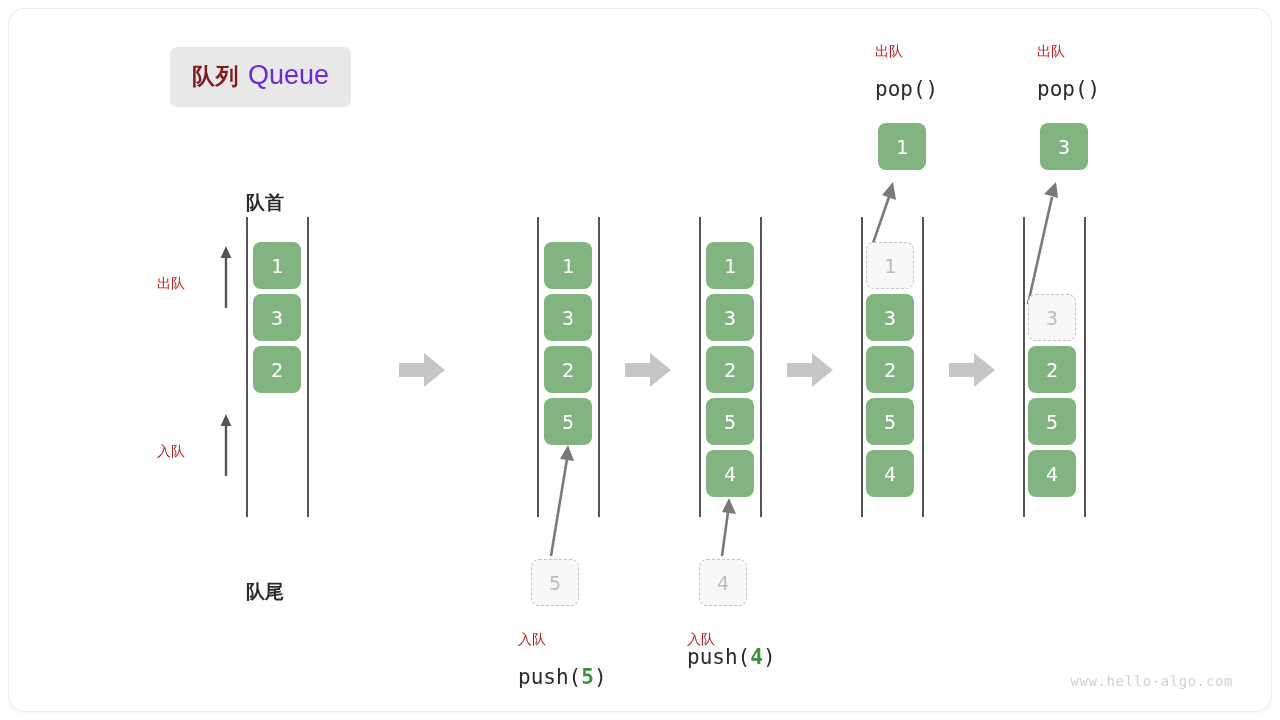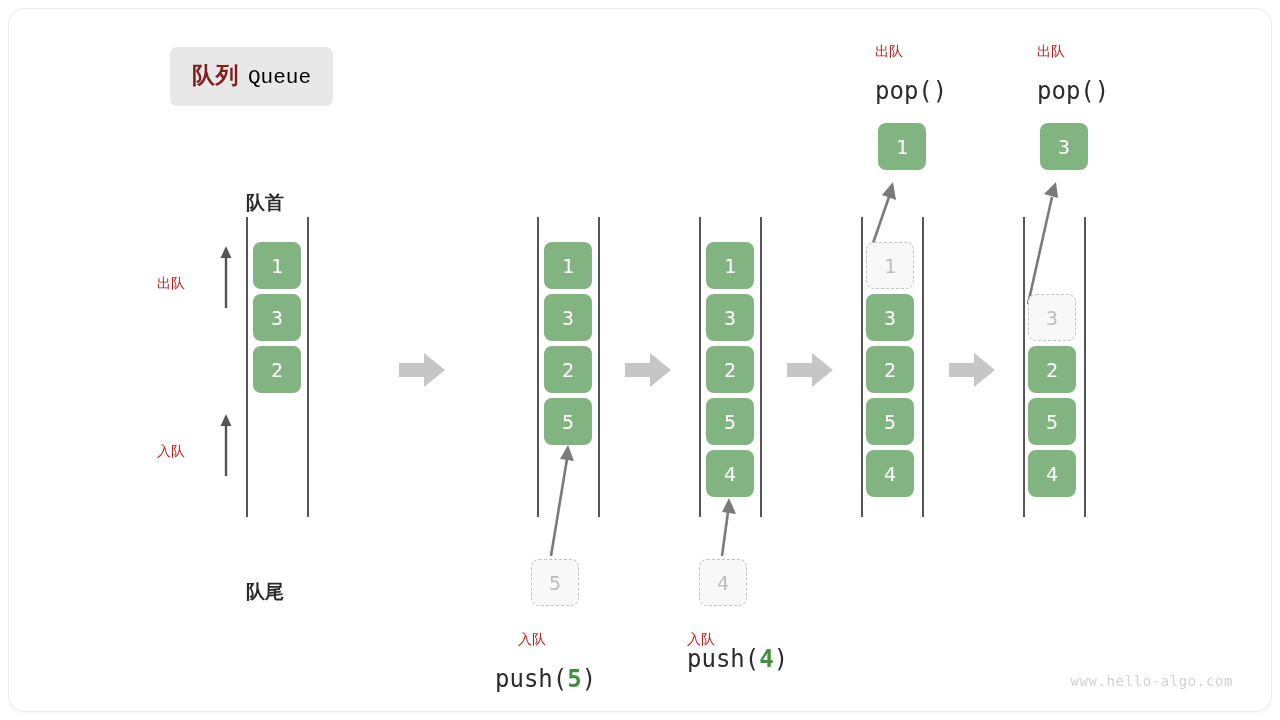--- a/index.html
+++ b/index.html
@@ -23,27 +23,27 @@
   
   #title-badge {
     left: 161px; top: 38px;
     padding: 13px 22px 15px 22px;
     background: #e8e8e8;
     border-radius: 7px;
     white-space: nowrap;
     display: flex; align-items: baseline; gap: 9px;
   }
   #title-cn { font-size: 23px; font-weight: bold; color: #7f1d1d; letter-spacing: .5px; }
-  #title-en { font-size: 21px; color: #000000;
-              font-family: Liberation Mono, monospace; }
+  #title-en { font-size: 27px; color: #6d28d9;
+              font-family: Liberation Sans, sans-serif; }
 
   
   .cap-cn { font-size: 19px; font-weight: bold; color: #2b2b2b; white-space: nowrap; }
   .op-cn  { font-size: 14px; color: #b91c1c; white-space: nowrap; }
-  .op-code{ font-size: 24px; color: #2b2b2b; white-space: nowrap;
+  .op-code{ font-size: 21px; color: #2b2b2b; white-space: nowrap;
             font-family: "DejaVu Sans Mono", "Liberation Mono", monospace; }
   .op-code .hl { color: #3f8f3f; font-weight: bold; }
 
   
   .rail {
     width: 1.6px;
     background: #555555;
   }
 
   
@@ -120,21 +120,21 @@
   <div class="abs box filled" style="left:535px; top:389px;">5</div>
 
   <svg class="abs" style="left:520px; top:432px; width:60px; height:115px;" viewBox="0 0 60 115">
     <line x1="22" y1="115" x2="38" y2="18" stroke="#7a7a7a" stroke-width="2.6"></line>
     <polygon points="39,4 31,18 45,20" fill="#7a7a7a"></polygon>
   </svg>
 
   <div class="abs box ghost" style="left:522px; top:550px;">5</div>
 
   <div class="abs op-cn" style="left:509px; top:622px;">入队</div>
-  <div class="abs op-code" style="left:486px; top:656px;">
+  <div class="abs op-code" style="left:509px; top:656px;">
     <span>push(</span><span class="hl">5</span><span>)</span>
   </div>
 
   <svg class="abs flow-arrow" style="left:616px; top:344px;" viewBox="0 0 46 34">
     <polygon points="0,10 25,10 25,0 46,17 25,34 25,24 0,24" fill="#c6c6c6"></polygon>
   </svg>
 
   <div class="abs rail" style="left:690px; top:208px; height:300px;"></div>
   <div class="abs rail" style="left:751px; top:208px; height:300px;"></div>
   <div class="abs box filled" style="left:697px; top:233px;">1</div>

